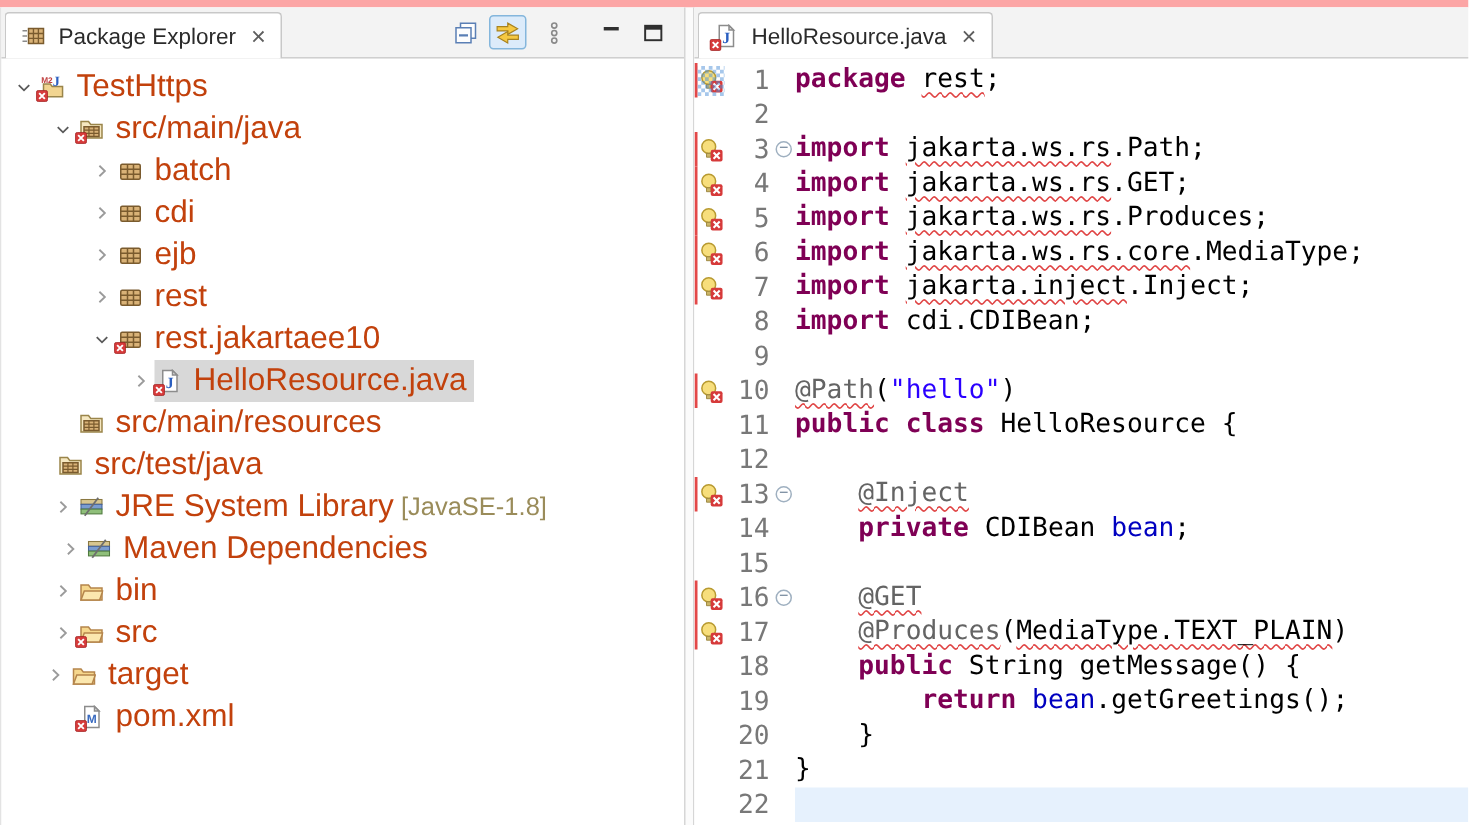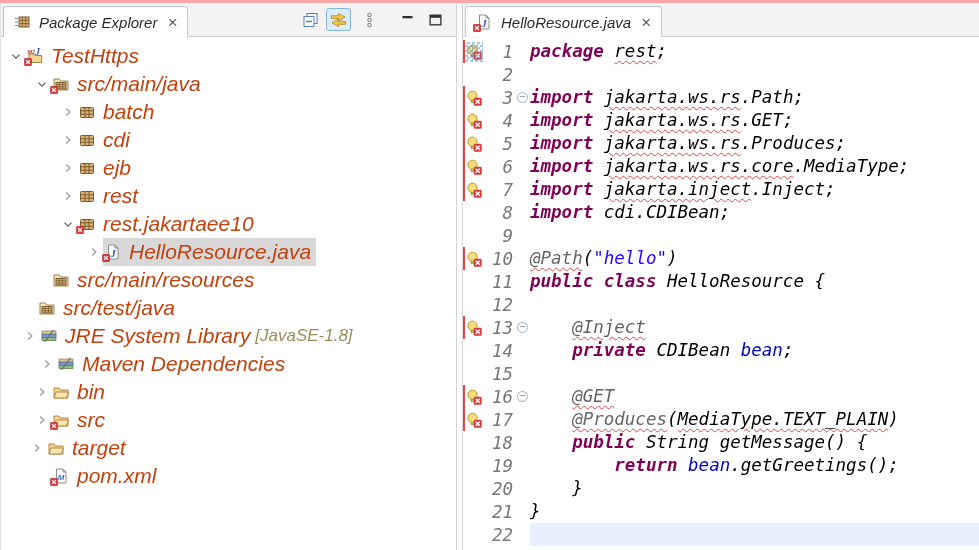--- a/index.html
+++ b/index.html
@@ -1,17 +1,17 @@
 <!DOCTYPE html>
 <html><head>
 <meta charset="utf-8">
 <style>
   html,body{margin:0;padding:0;background:#fff;}
   body{width:979px;height:550px;overflow:hidden;font-family:"Liberation Sans",sans-serif;}
-  .app{display:flex;width:979px;height:550px;border-top:3px solid #fca5a5;box-sizing:border-box;font-style:italic;}
+  .app{display:flex;width:979px;height:550px;border-top:5px solid #fca5a5;box-sizing:border-box;}
   .pane{display:flex;flex-direction:column;min-width:0;background:#fff;}
   .pane.left{width:456px;flex:none;border-left:1px solid #E3E3E3;box-sizing:border-box;}
   .sash{width:7px;flex:none;background:#FBFBFB;border-left:1px solid #D6D6D6;border-right:1px solid #D6D6D6;box-sizing:border-box;}
   .pane.right{flex:1;}
 
   
   .tabbar{height:33px;flex:none;background:#F3F3F3;border-bottom:1px solid #CFCFCF;display:flex;align-items:flex-end;position:relative;}
   .tab{display:flex;align-items:center;height:31px;box-sizing:border-box;padding:0 10px;background:#FFFFFF;border:1px solid #C8C8C8;border-bottom:none;border-radius:3px 3px 0 0;margin-bottom:-1px;z-index:2;margin-left:2px;}
   .tab-icon{width:18px;height:16px;position:relative;flex:none;}
   .tab-icon svg.main{width:16px;height:16px;display:block;}
@@ -294,21 +294,21 @@
             <span class="tree-icon" data-name="package-folder-icon">
               <svg class="main" viewBox="0 0 16 16">
                 <path d="M1 3 h5 l1.5 2 H15 v9 H1 z" fill="#F5E7C0" stroke="#9A854A"></path>
                 <rect x="3" y="6.5" width="10" height="6.5" fill="#D9B277" stroke="#7A5B2E"></rect>
                 <path d="M3 8.7 h10 M3 10.9 h10 M6.3 6.5 v6.5 M9.6 6.5 v6.5" stroke="#7A5B2E" stroke-width="0.8" fill="none"></path>
               </svg>
             </span>
             <span class="tree-label" data-name="tree-item-label">src/test/java</span>
           </span>
         </div>
-        <div class="tree-row" data-name="tree-item-jre-system-library" style="padding-left: 20px;">
+        <div class="tree-row" data-name="tree-item-jre-system-library" style="padding-left: 32px;">
           <span class="arrow" data-name="chevron-right-icon">
             <svg viewBox="0 0 16 16">
               <path d="M6 4 l4.2 4 -4.2 4" fill="none" stroke="#9B9B9B" stroke-width="1.4"></path>
             </svg>
           </span>
           <span class="row-core" data-name="tree-item-content">
             <span class="tree-icon" data-name="library-icon">
               <svg class="main" viewBox="0 0 16 16">
                 <rect x="1" y="3" width="14" height="3.2" fill="#D8C690" stroke="#8A7840" stroke-width="0.7"></rect>
                 <rect x="1" y="6.2" width="14" height="3.2" fill="#7A9CD0" stroke="#43619A" stroke-width="0.7"></rect>

